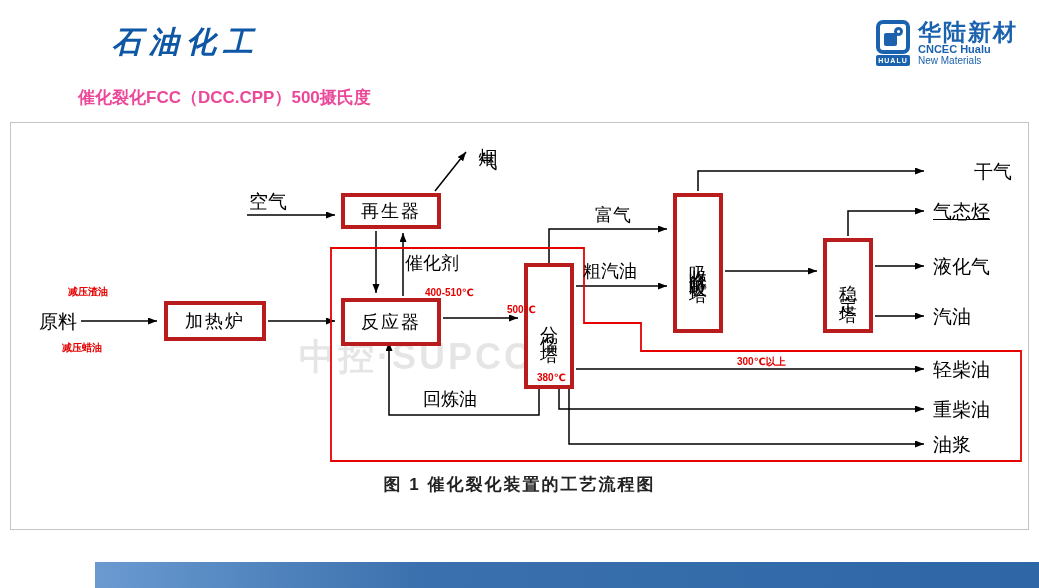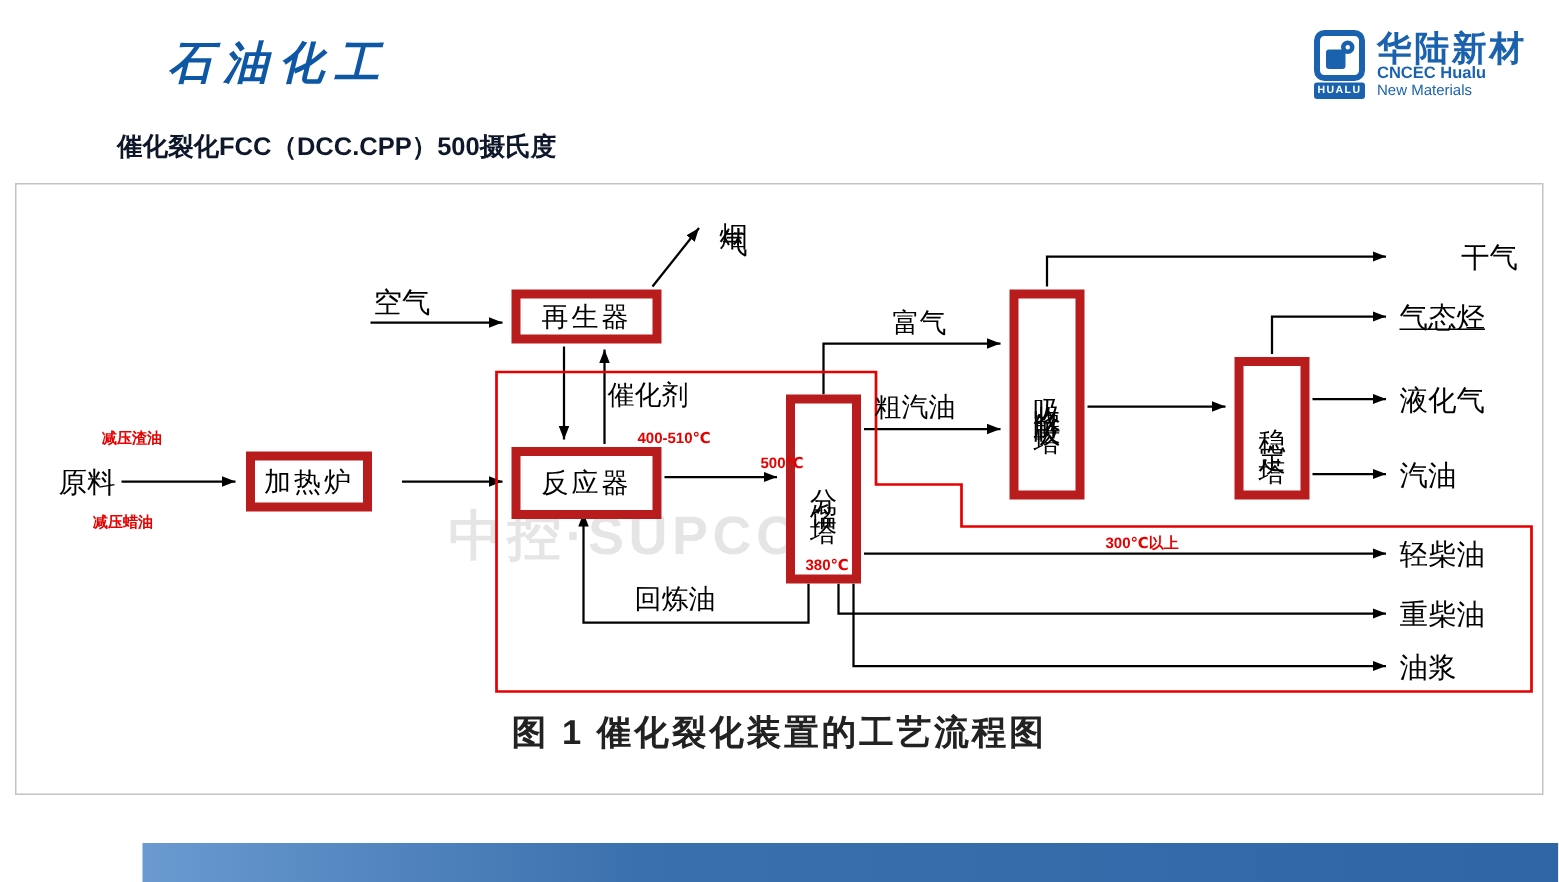--- a/index.html
+++ b/index.html
@@ -16,36 +16,36 @@
               letter-spacing:7px;color:#0e57a5;}
   .logo-right-icon{position:absolute;left:876px;top:20px;width:34px;height:34px;border:4px solid #1b62ae;
                    border-radius:7px;background:#fff;box-sizing:border-box;}
   .logo-right-icon .inner{position:absolute;left:4px;top:9px;width:13px;height:13px;background:#1b62ae;border-radius:2px;}
   .logo-right-icon .inner2{position:absolute;right:3px;top:3px;width:9px;height:9px;border:3px solid #1b62ae;border-radius:50%;box-sizing:border-box;}
   .hualu-bar{position:absolute;left:876px;top:55px;width:34px;height:11px;background:#1b62ae;border-radius:2px;
              color:#fff;font-size:7px;font-weight:bold;text-align:center;line-height:11px;letter-spacing:1px;}
   .brand-right-cn{position:absolute;left:918px;top:17px;font-size:23px;font-weight:bold;color:#1b62ae;letter-spacing:2px;}
   .brand-right-en1{position:absolute;left:918px;top:43px;font-size:11px;font-weight:bold;color:#1b62ae;}
   .brand-right-en2{position:absolute;left:918px;top:55px;font-size:10px;color:#1b62ae;}
-  .page-title{position:absolute;left:78px;top:86px;font-size:17px;font-weight:600;color:#0f172a;}
+  .page-title{position:absolute;left:78px;top:86px;font-size:17px;font-weight:600;color:#ec4899;}
 
   
   .panel{position:absolute;left:10px;top:122px;width:1017px;height:406px;background:#fff;
          border:1px solid #c4c4c4;}
   .panel svg.connectors{position:absolute;left:0;top:0;z-index:1;}
-  .box{position:absolute;background:#fff;border:6px solid #b91c1c;box-sizing:border-box;z-index:3;
+  .box{position:absolute;background:#fff;border:4px solid #b91c1c;box-sizing:border-box;z-index:3;
        display:flex;align-items:center;justify-content:center;font-size:18px;letter-spacing:2px;}
   .vtext{writing-mode:vertical-rl;text-orientation:upright;letter-spacing:10px;}
   .vtext5{writing-mode:vertical-rl;text-orientation:upright;letter-spacing:5px;}
   .lbl{position:absolute;font-size:19px;color:#000;white-space:nowrap;z-index:4;}
   .lbl.vert{writing-mode:vertical-rl;text-orientation:upright;letter-spacing:4px;}
   .red{position:absolute;font-size:10px;color:#e60000;white-space:nowrap;z-index:5;font-weight:bold;margin-left:10px;}
   .watermark{position:absolute;left:288px;top:210px;font-size:36px;font-weight:bold;color:rgba(0,0,0,0.10);
              letter-spacing:3px;z-index:0;}
-  .caption{position:absolute;left:0;right:0;top:350px;text-align:center;font-size:23px;font-weight:bold;
+  .caption{position:absolute;left:0;right:0;top:350px;text-align:center;font-size:17px;font-weight:bold;
            color:#222;z-index:4;letter-spacing:2px;}
 
   
   .footer-bar{position:absolute;left:95px;right:0;bottom:0;height:26px;
               background:linear-gradient(90deg,#6a9ad0 0%,#3a70ad 35%,#2e66a6 100%);}
 </style>
 </head>
 <body>
 
 <div class="page">
@@ -90,21 +90,21 @@
         <path d="M864,193 L913,193" marker-end="url(#arr)"></path>
         <path d="M565,246 L913,246" marker-end="url(#arr)"></path>
         <path d="M548,266 L548,286 L913,286" marker-end="url(#arr)"></path>
         <path d="M558,266 L558,321 L913,321" marker-end="url(#arr)"></path>
         <path d="M528,266 L528,292 L378,292 L378,219" marker-end="url(#arr)"></path>
       </g>
       <polygon points="320,125 573,125 573,200 630,200 630,228 1010,228 1010,338 320,338" fill="none" stroke="#e60000" stroke-width="1.8"></polygon>
     </svg>
 
     <div class="box" style="left:330px;top:70px;width:100px;height:36px;">再生器</div>
-    <div class="box" style="left:153px;top:178px;width:84px;height:40px;">加热炉</div>
+    <div class="box" style="left:153px;top:178px;width:102px;height:40px;">加热炉</div>
     <div class="box" style="left:330px;top:175px;width:100px;height:48px;">反应器</div>
     <div class="box vtext" style="left:513px;top:140px;width:50px;height:126px;">分馏塔</div>
     <div class="box vtext5" style="left:662px;top:70px;width:50px;height:140px;">吸收解吸塔</div>
     <div class="box vtext" style="left:812px;top:115px;width:50px;height:95px;">稳定塔</div>
 
     <div class="lbl" style="left:28px;top:186px;">原料</div>
     <div class="lbl" style="left:238px;top:66px;">空气</div>
     <div class="lbl vert" style="left:464px;top:10px;">烟气</div>
     <div class="lbl" style="left:394px;top:128px;font-size:18px;">催化剂</div>
     <div class="lbl" style="left:584px;top:80px;font-size:18px;">富气</div>

